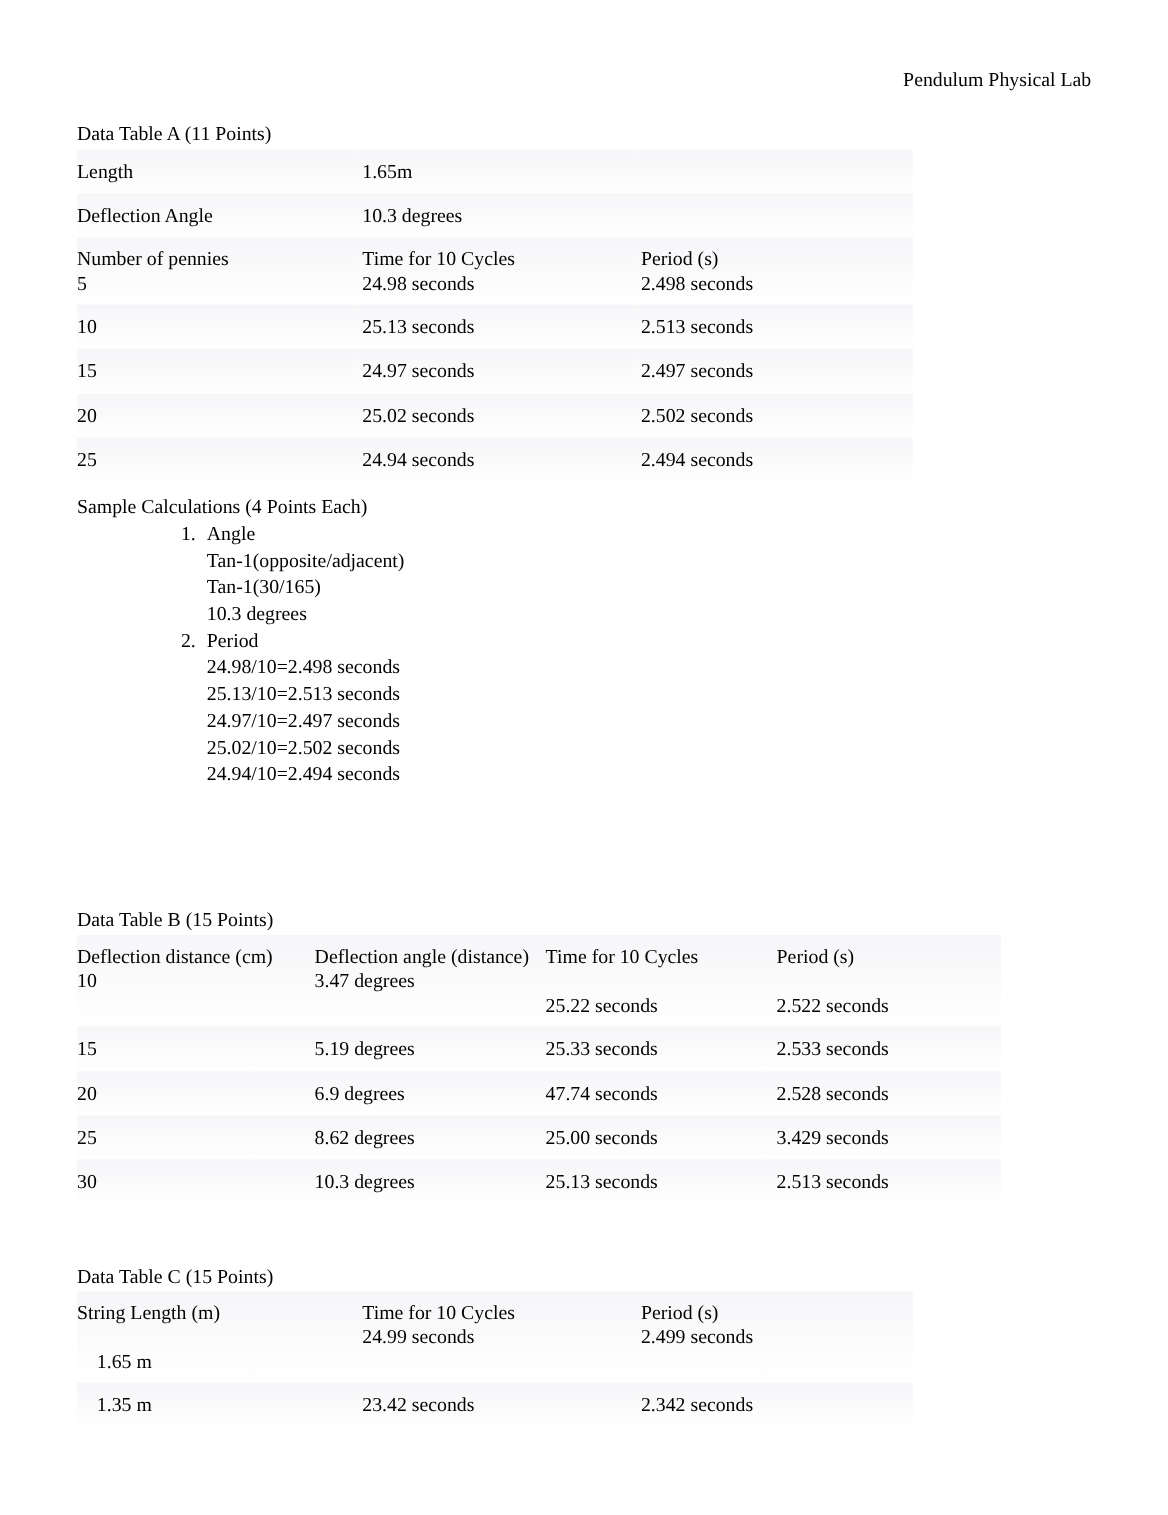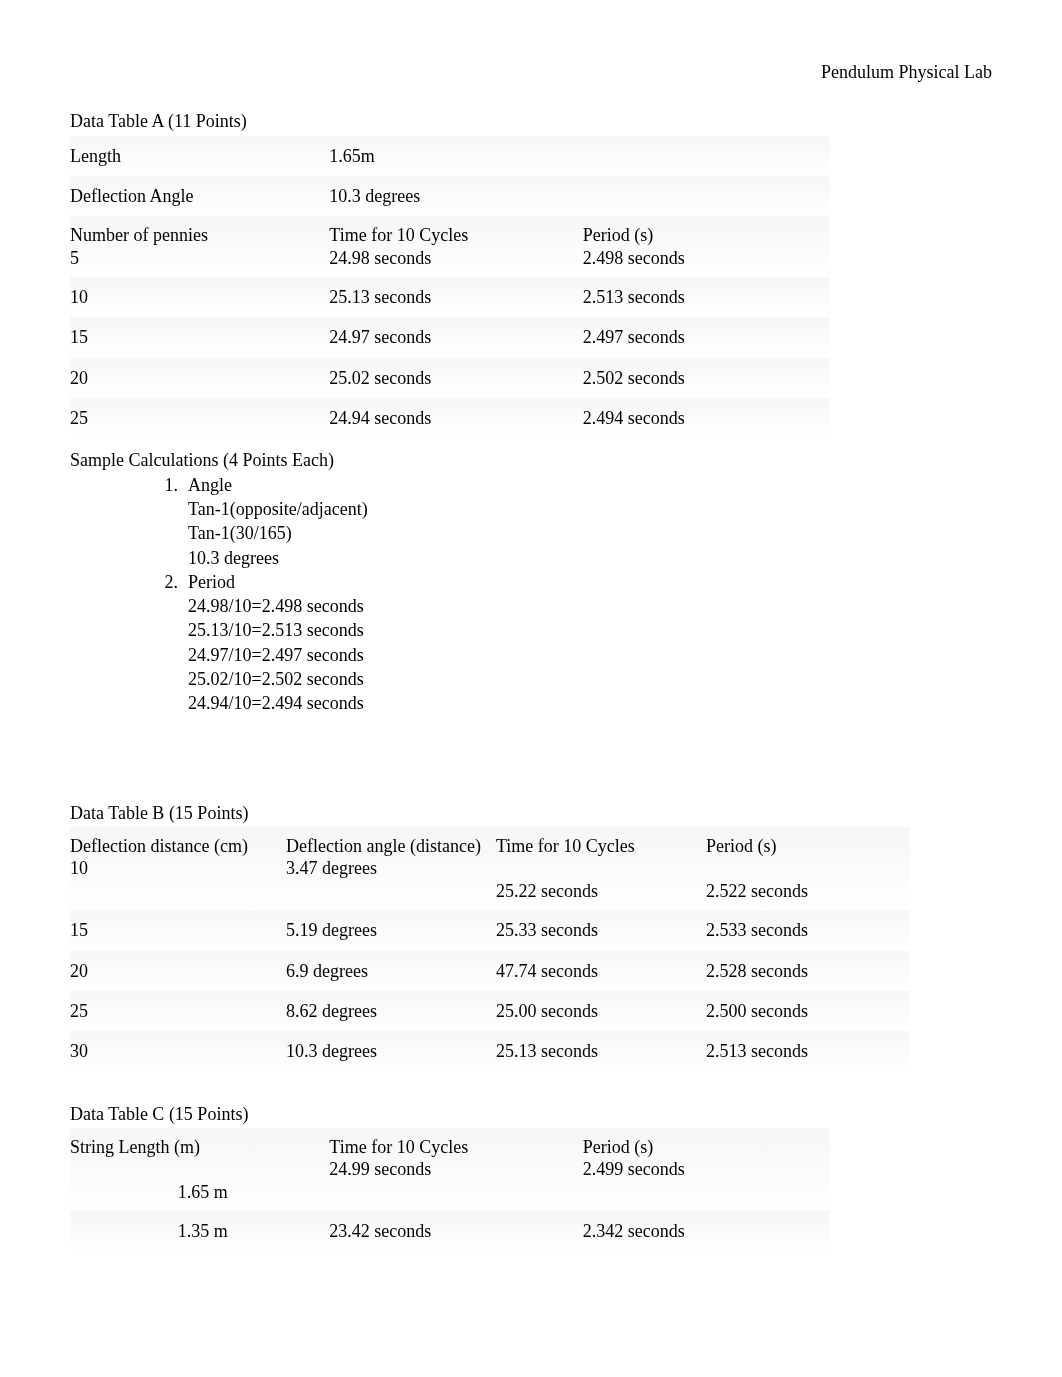--- a/index.html
+++ b/index.html
@@ -14,21 +14,21 @@
       background: #fff;
       width: 1062px;
       padding: 60px 70px;
       line-height: 1.35;
     }
     .title {
       text-align: right;
       margin-bottom: 25px;
     }
     .section-label {
-      margin-top: 0;
+      margin-top: 23px;
       margin-bottom: 2px;
     }
     table {
       border-collapse: separate;
       border-spacing: 0;
       width: 100%;
     }
     td {
       padding: 8px 6px 8px 6px;
       vertical-align: top;
@@ -73,21 +73,20 @@
       flex: 1;
     }
     .label-col {
       padding-left: 0;
     }
     .two-line-cell {
       line-height: 1.25;
     }
     .indent-small {
       padding-left: 18px;
-      text-align: center;
     }
     .spacer {
       height: 30px;
     }
   </style>
 </head>
 <body>
 
 <div class="title">Pendulum Physical Lab</div>
 
@@ -201,21 +200,21 @@
   <tr class="shaded">
     <td class="label-col">20</td>
     <td>6.9 degrees</td>
     <td>47.74 seconds</td>
     <td>2.528 seconds</td>
   </tr>
   <tr class="shaded">
     <td class="label-col">25</td>
     <td>8.62 degrees</td>
     <td>25.00 seconds</td>
-    <td>2.500 seconds</td>
+    <td>3.429 seconds</td>
   </tr>
   <tr class="shaded">
     <td class="label-col">30</td>
     <td>10.3 degrees</td>
     <td>25.13 seconds</td>
     <td>2.513 seconds</td>
   </tr>
 </tbody>
   </table>
 

